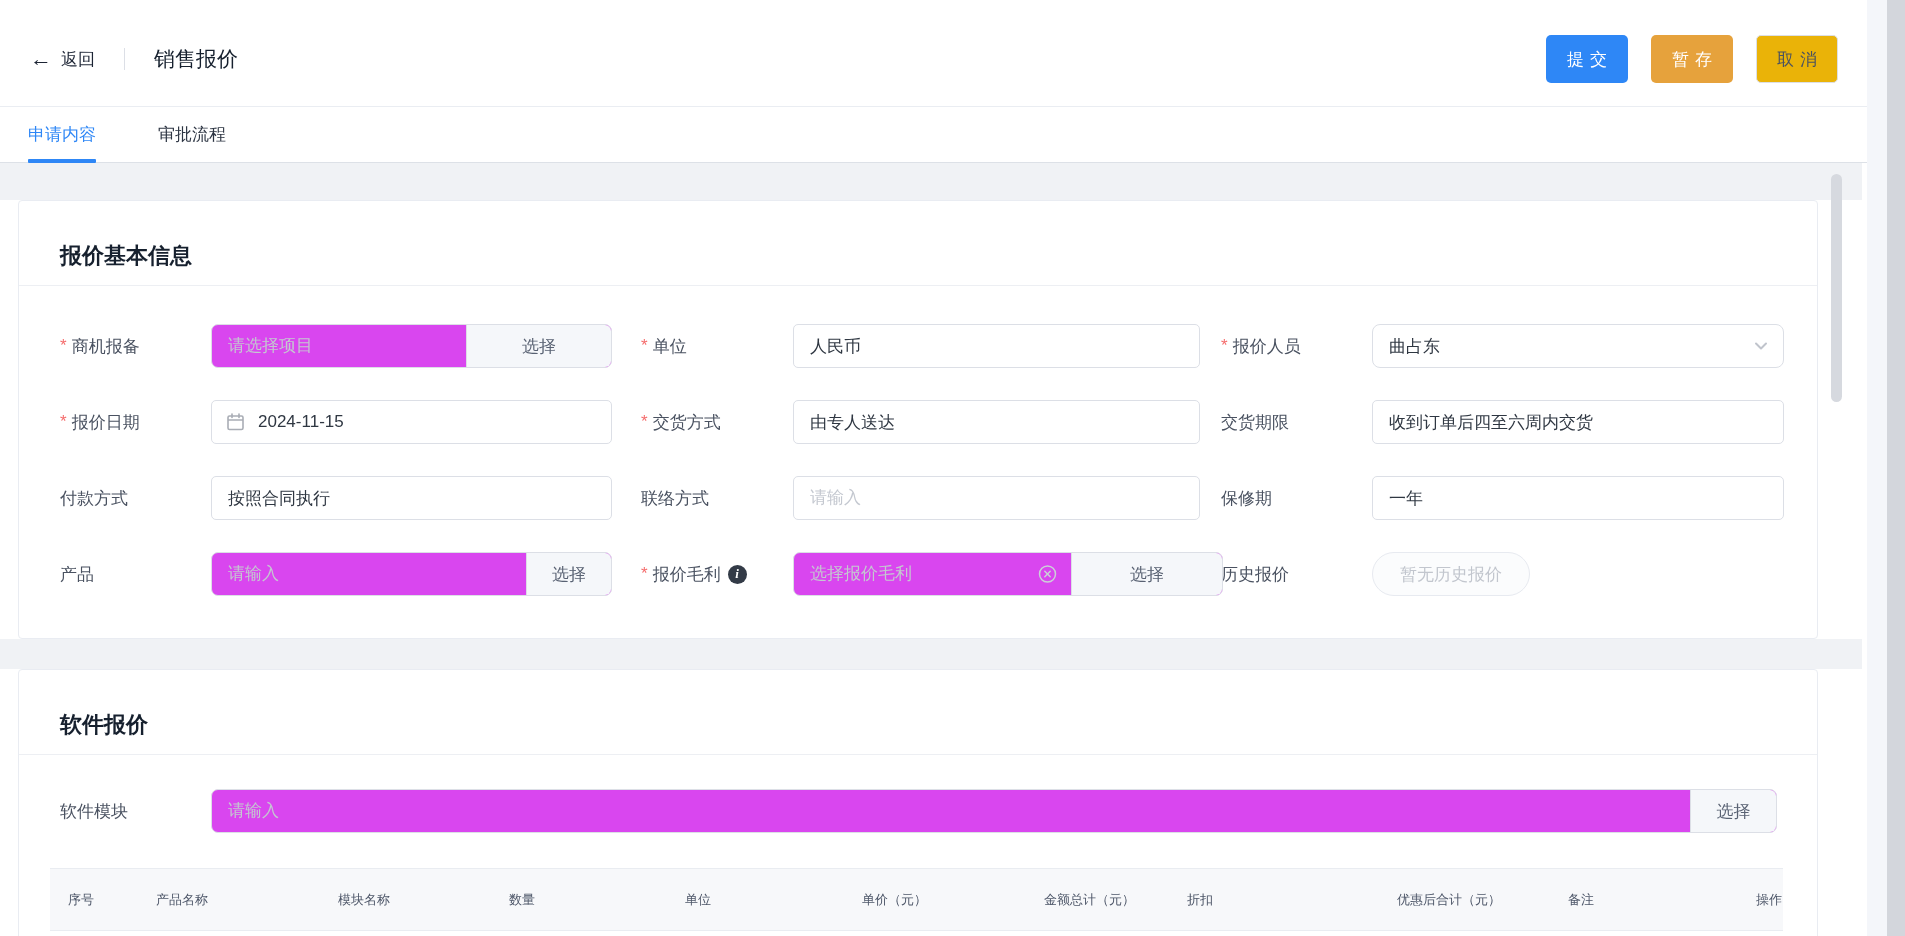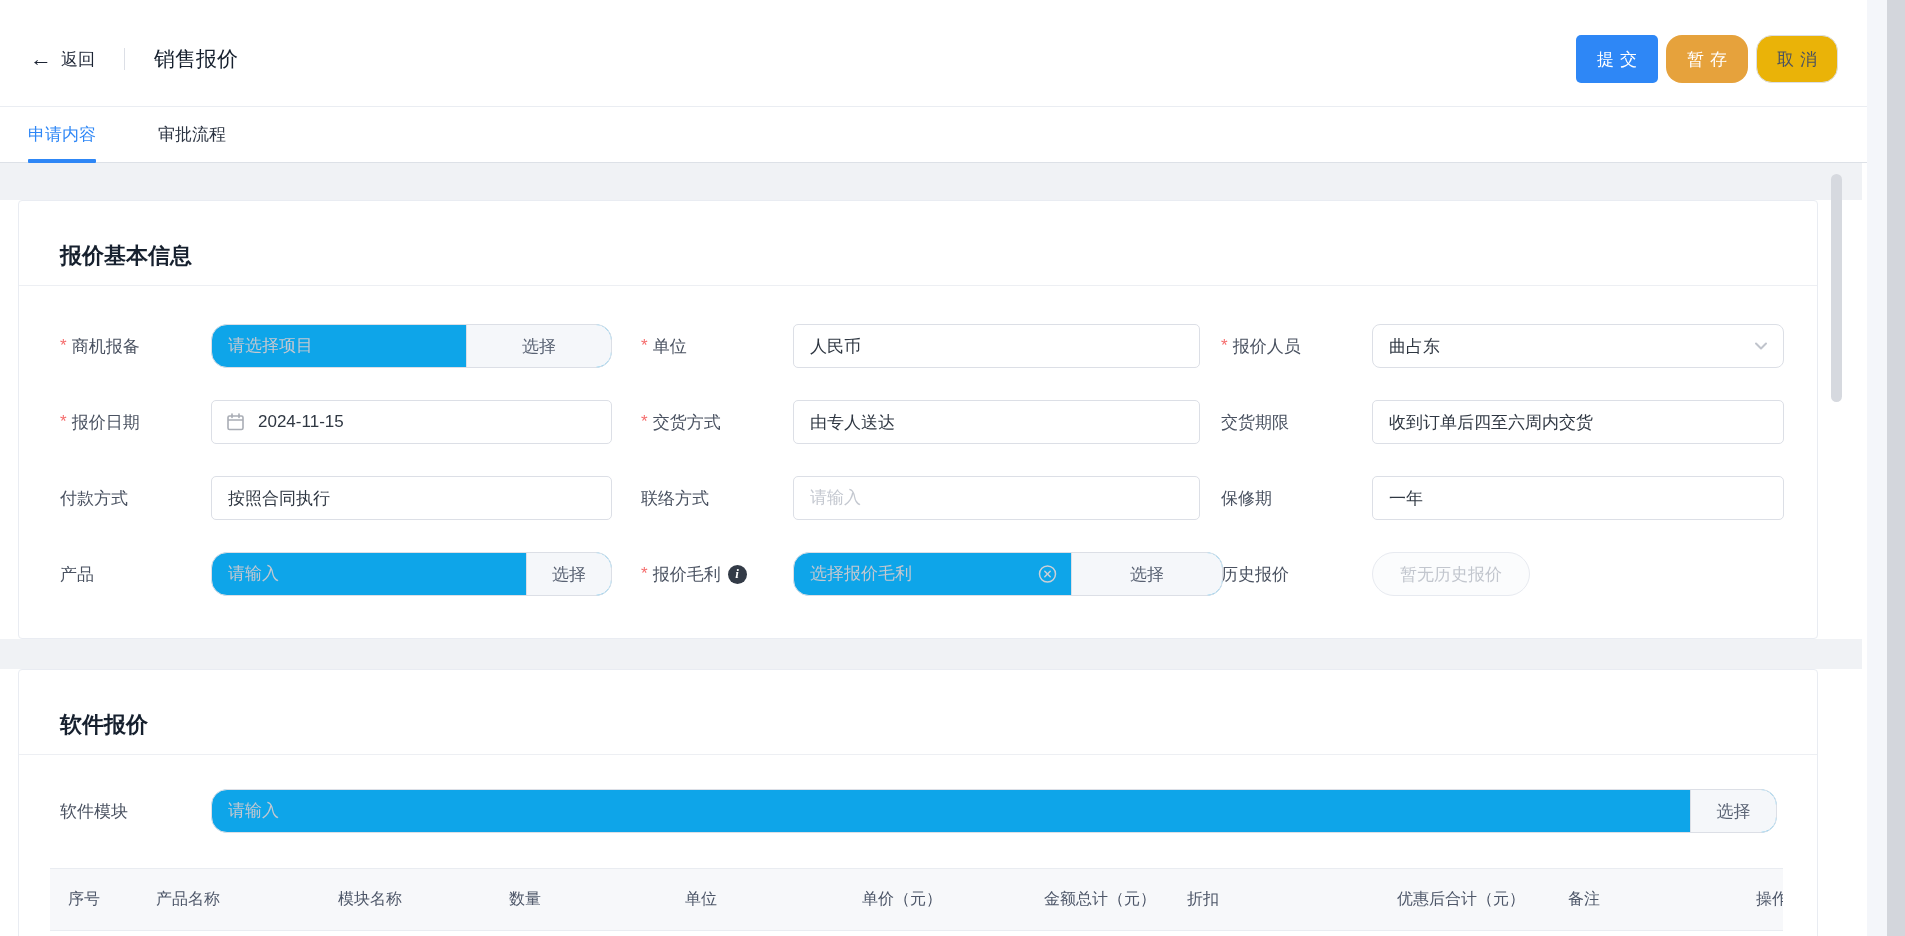--- a/index.html
+++ b/index.html
@@ -10,21 +10,21 @@
   .topbar { height:106px; display:flex; align-items:center; padding:12px 67px 0 30px; background:#fff; }
   .back { display:flex; align-items:center; cursor:pointer; }
   .back .arrow { font-size:22px; color:#1c2434; margin-right:9px; line-height:1; }
   .back .blabel { font-size:17px; color:#1c2434; }
   .vline { width:1px; height:22px; background:#dcdfe6; margin:0 29px; }
   .page-title { font-size:21px; font-weight:500; color:#16202e; }
   .topbar .spacer { flex:1; }
   .btn { height:48px; min-width:82px; border-radius:5px; border:1px solid transparent;
     font-size:17px; letter-spacing:6px; text-indent:6px; display:flex; align-items:center;
     justify-content:center; cursor:pointer; }
-  .btn + .btn { margin-left:8px;border-radius:16px; }
+  .btn + .btn { margin-left:23px; }
   .btn-primary { background:#2e87f6; color:#fff; }
   .btn-warning { background:#e6a23c; color:#fff; }
   .btn-plain { background:#eab308; color:#4a5261; border-color:#dcdfe6; }
 
   
   .tabbar { height:57px; border-top:1px solid #eaedf2; border-bottom:1px solid #dde1e7;
     display:flex; align-items:stretch; padding-left:28px; background:#fff; }
   .tab { display:flex; align-items:center; font-size:17px; color:#2c3442; margin-right:62px;
     position:relative; cursor:pointer;text-align:center; }
   .tab.active { color:#2e87f6; }
@@ -57,22 +57,22 @@
   .f-control { flex:1; position:relative; height:44px; }
 
   input.txt { width:100%; height:44px; border:1px solid #dcdfe6; border-radius:5px;
     padding:0 16px; font-size:17px; color:#2f3742; background:#fff; outline:none; }
   input::placeholder { color:#c4c8d0; }
   .with-icon-left input.txt { padding-left:46px; }
   .with-icon-right input.txt { padding-right:44px;border-radius:8px; }
   .icon-left { position:absolute; left:15px; top:50%; transform:translateY(-50%); display:flex; }
   .icon-right { position:absolute; right:14px; top:50%; transform:translateY(-50%); display:flex; }
 
-  .input-group { display:flex; height:44px; border:1px solid #dcdfe6; border-radius:16px;
-    background:#0ea5e9; overflow:hidden; }
+  .input-group { display:flex; height:44px; border:1px solid #dcdfe6; border-radius:7px;
+    background:#d946ef; overflow:hidden; }
   .ig-field { flex:1; position:relative; display:flex; }
   .ig-field input { flex:1; border:none; outline:none; padding:0 16px; font-size:17px;
     color:#2f3742; background:transparent; min-width:0; }
   .ig-field.has-clear input { padding-right:40px; }
   .ig-btn { flex-shrink:0; border-left:1px solid #dcdfe6; background:#f5f7fa; color:#596273;
     font-size:17px; display:flex; align-items:center; justify-content:center; cursor:pointer; }
   .w145 { width:145px; } .w85 { width:85px; } .w151 { width:151px; } .w86 { width:86px; }
 
   .pill-disabled { height:44px; padding:10px 27px; border:1px solid #e7eaf0; border-radius:22px;
     background:#fbfcfd; color:#c2c6ce; font-size:17px; display:inline-flex; align-items:center; }
@@ -82,21 +82,21 @@
     font-weight:700; display:inline-flex; align-items:center; justify-content:center; margin-left:7px; }
 
   
   .module-row { display:flex; align-items:center; padding:34px 40px 0 41px; }
   .module-row .f-label { width:151px; }
   .module-row .grp { flex:1; }
 
   .table-wrap { margin:35px 34px 0 31px; padding-bottom:80px; }
   table { width:100%; border-collapse:collapse; table-layout:fixed; }
   thead th { background:#f7f8fa; border-top:1px solid #e9ecf1; border-bottom:1px solid #e9ecf1;
-    height:62px; font-size:16px; font-weight:400; color:#4d5668; text-align:left;
+    height:62px; font-size:13px; font-weight:400; color:#4d5668; text-align:left;
     padding:0 8px 0 18px; white-space:nowrap; overflow:hidden; }
 
   
   .inner-thumb { position:absolute; left:1831px; top:11px; width:11px; height:228px;
     border-radius:6px; background:#d6d9df; }
   .outer-track { position:fixed; top:0; right:18px; width:20px; height:936px; background:#f4f6fa; z-index:50; }
   .outer-thumb { position:fixed; top:0; right:0; width:18px; height:936px; background:#d3d6dc; z-index:51; }
 
   svg { display:block; }
 </style>

